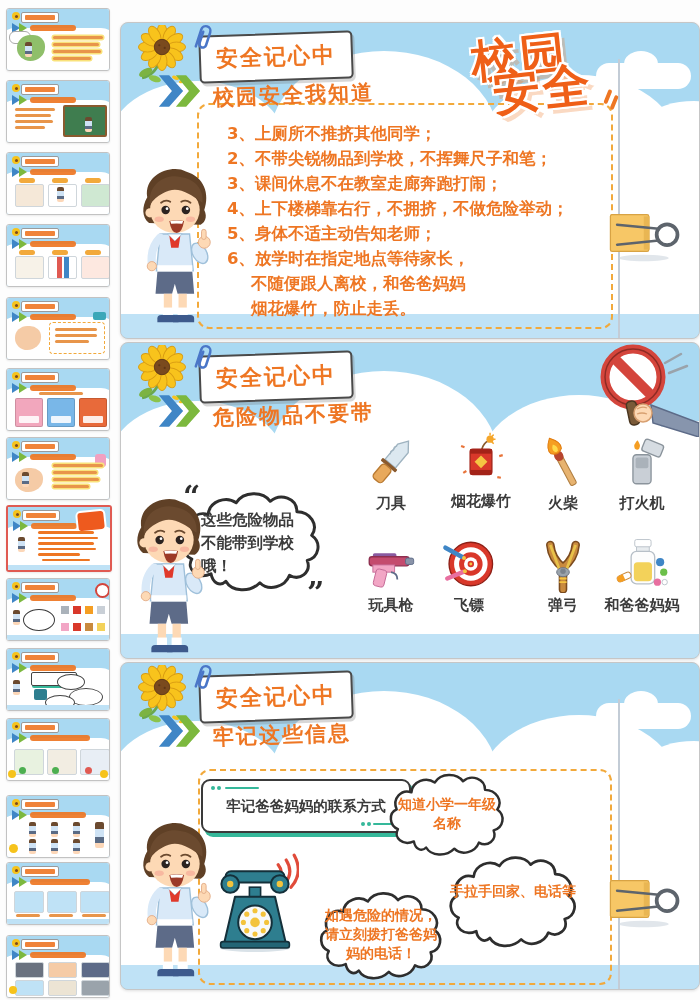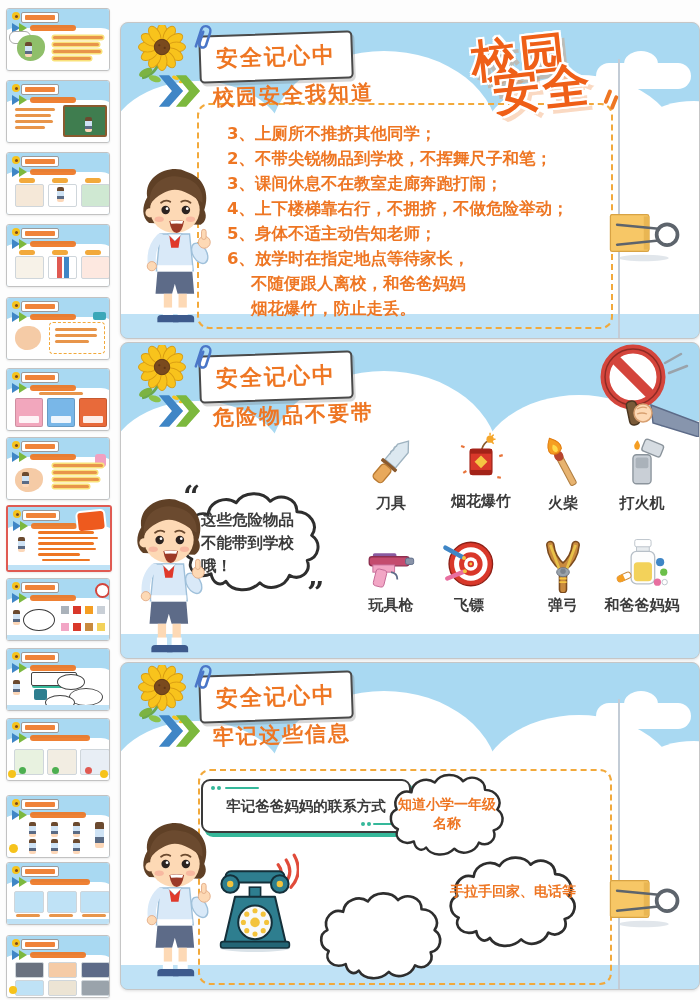--- a/index.html
+++ b/index.html
@@ -711,20 +711,25 @@
         </svg>
       <div class="bubtxt" style="top:31px">
         <div>手拉手回家、电话等</div>
       </div>
     </div>
 
     <div class="bub" style="left:178px;top:224px;width:164px;height:98px">
       <svg>
           <use href="#sym-cloudbub" xlink:href="#sym-cloudbub"></use>
         </svg>
+      <div class="bubtxt" style="top:19px">
+        <div>如遇危险的情况，</div>
+        <div>请立刻拨打爸爸妈</div>
+        <div>妈的电话！</div>
+      </div>
     </div>
 
     <svg class="phone">
         <use href="#sym-phone" xlink:href="#sym-phone"></use>
       </svg>
     <svg class="boy" style="left:6px;top:150px">
         <use href="#sym-boy" xlink:href="#sym-boy"></use>
       </svg>
     <svg class="bclip" style="top:206px">
         <use href="#sym-bclip" xlink:href="#sym-bclip"></use>

